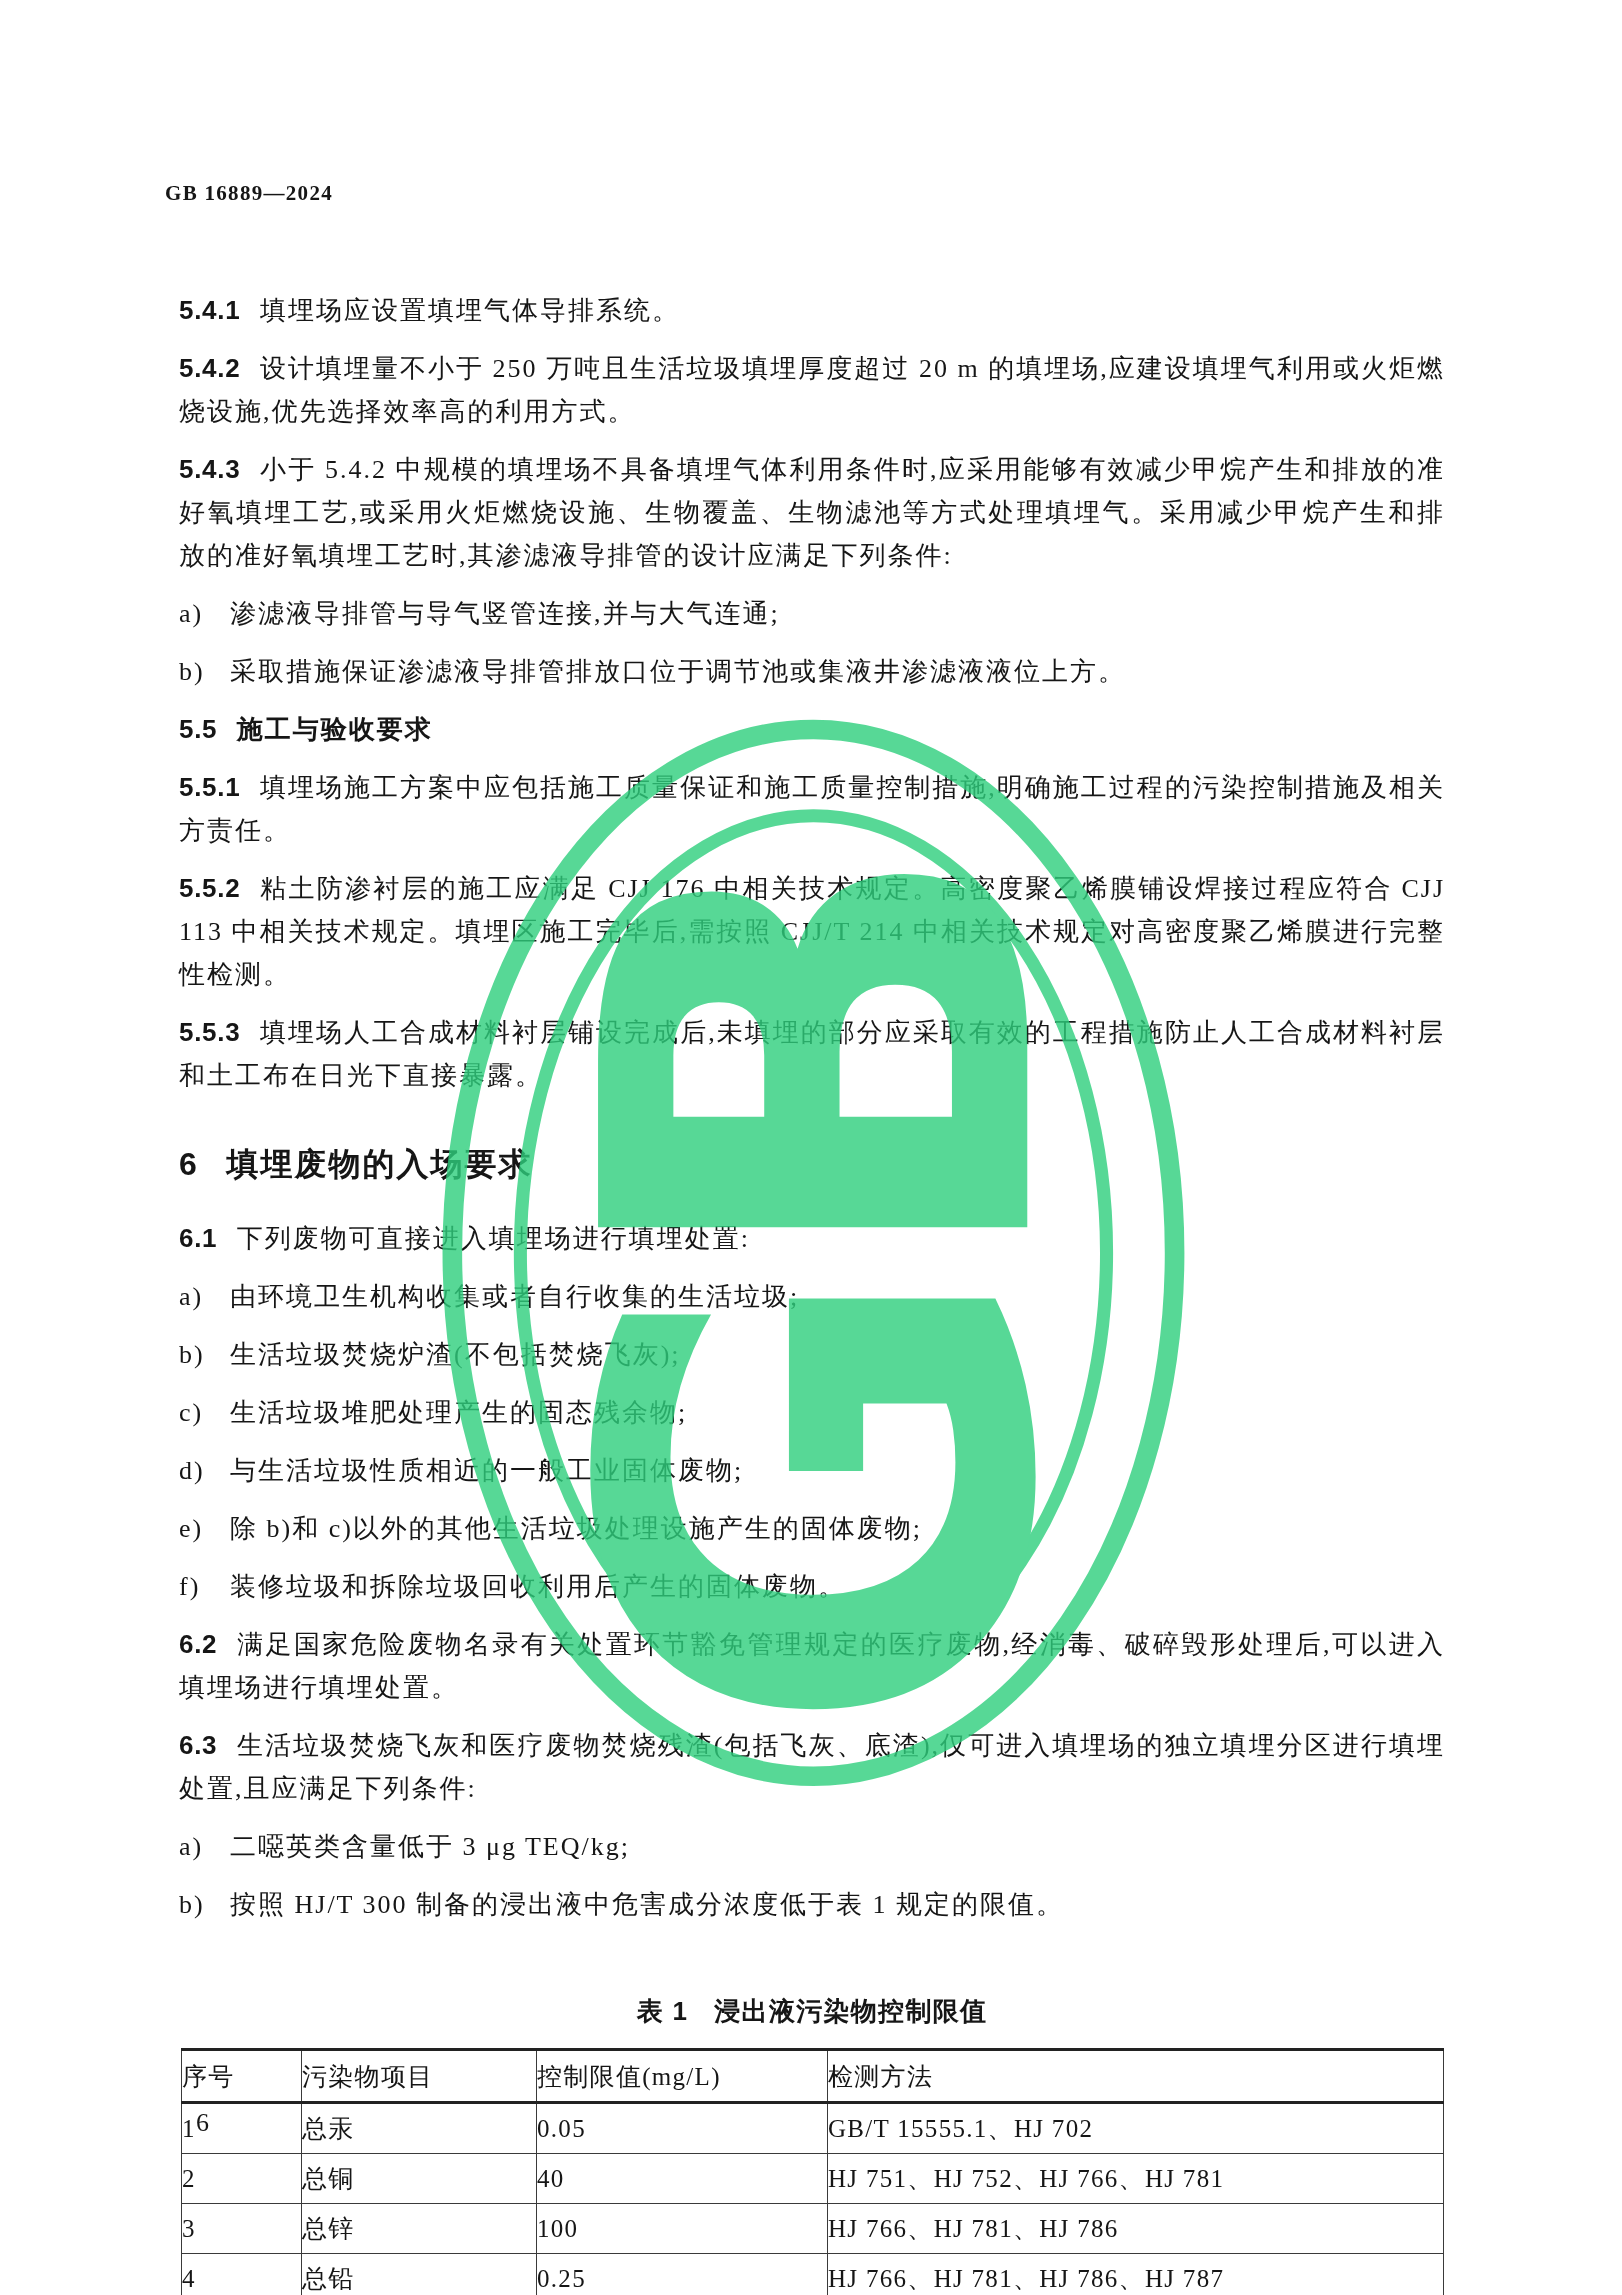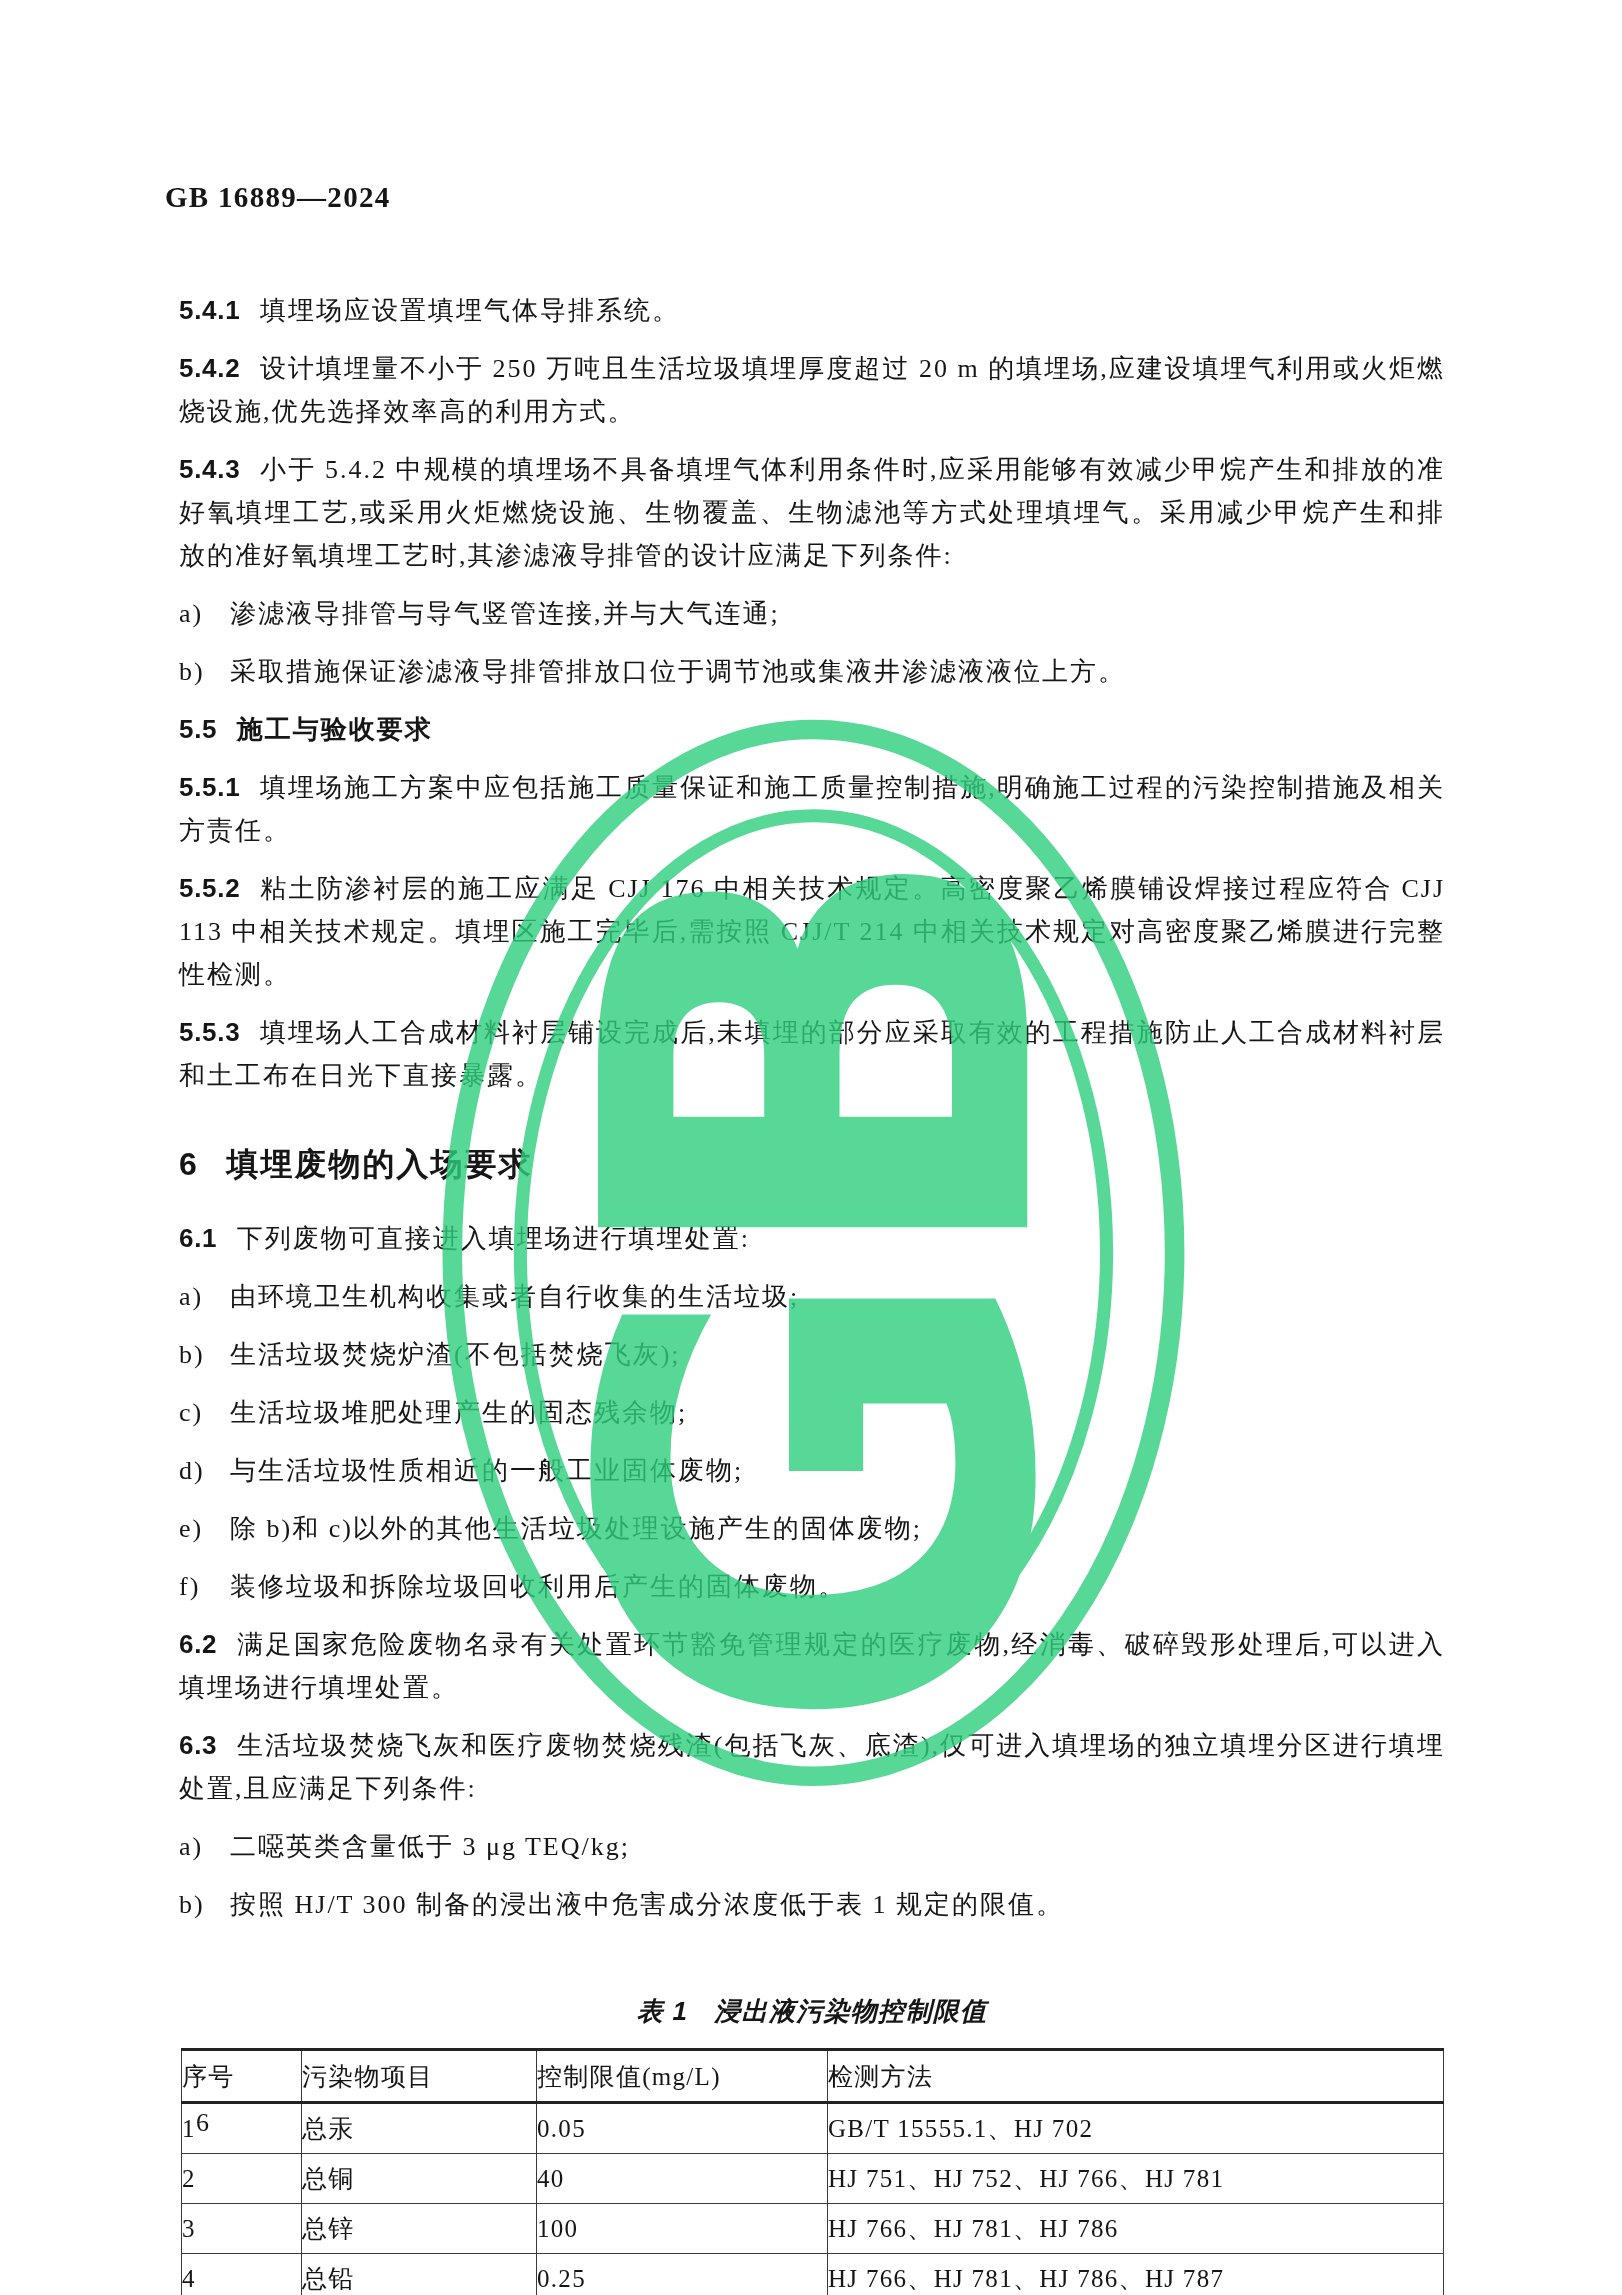--- a/index.html
+++ b/index.html
@@ -3,21 +3,21 @@
 <meta charset="utf-8">
 <style>
   html,body{margin:0;padding:0;background:#e8e8e8;}
   .page{
     position:relative;width:1623px;height:2295px;background:#ffffff;
     overflow:hidden;color:#161616;
     font-family:"Liberation Serif", serif;
   }
   .docnum{
     position:absolute;left:165px;top:181px;
-    font-size:29px;font-weight:700;letter-spacing:1.3px;
+    font-size:21px;font-weight:700;letter-spacing:1.3px;
     font-family:"Liberation Serif", serif;
   }
   .content{
     position:absolute;left:164px;top:274px;width:1296px;
     font-size:26px;line-height:43px;letter-spacing:2px;
     text-align:justify;z-index:1;
   }
   .content p{margin:15px;padding:0;}
   .num{
     font-family:"Liberation Sans", sans-serif;font-weight:700;
@@ -27,21 +27,21 @@
   .mt8{margin-top:5.2px !important;}
   .li{padding-left:68px;}
   .li .mark{display:inline-block;width:51px;}
   .h-sub{font-family:"Liberation Sans", sans-serif;font-weight:700;}
   .h-chap{
     font-family:"Liberation Sans", sans-serif;font-weight:700;
     font-size:32px;margin-top:46px !important;margin-bottom:31px !important;
   }
   .t-title{
     text-align:center;font-family:"Liberation Sans", sans-serif;font-weight:700;
-    font-size:26px;letter-spacing:1.3px;margin-top:64px !important;font-style:italic;
+    font-size:26px;letter-spacing:1.3px;margin-top:64px !important;
   }
   .t-title .gap{display:inline-block;width:26px;}
   table.limits{
     border-collapse:collapse;table-layout:fixed;
     margin:13px 0 0 17px;width:1261px;
     font-size:25px;letter-spacing:1.3px;
     font-family:"Liberation Serif", serif;
   }
   table.limits td{
     border:1.3px solid #3a3a3a;vertical-align:middle;

